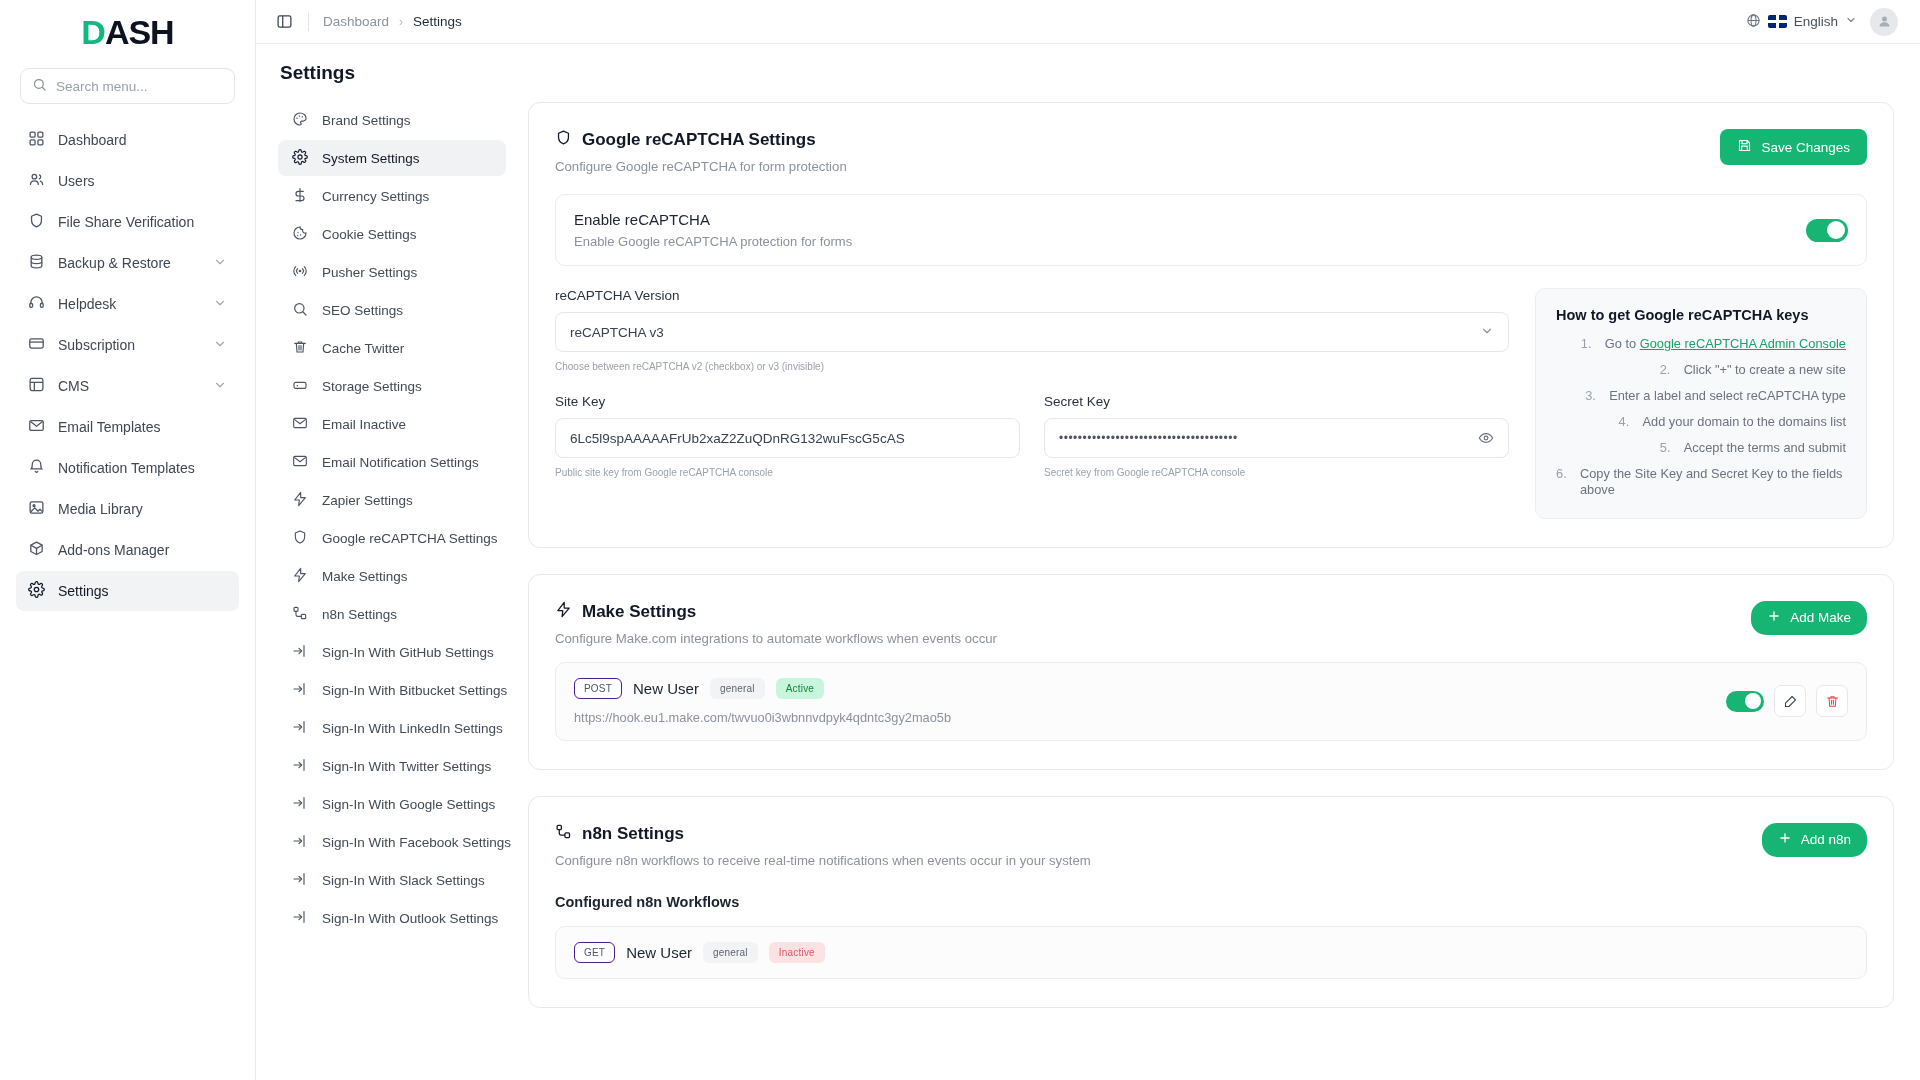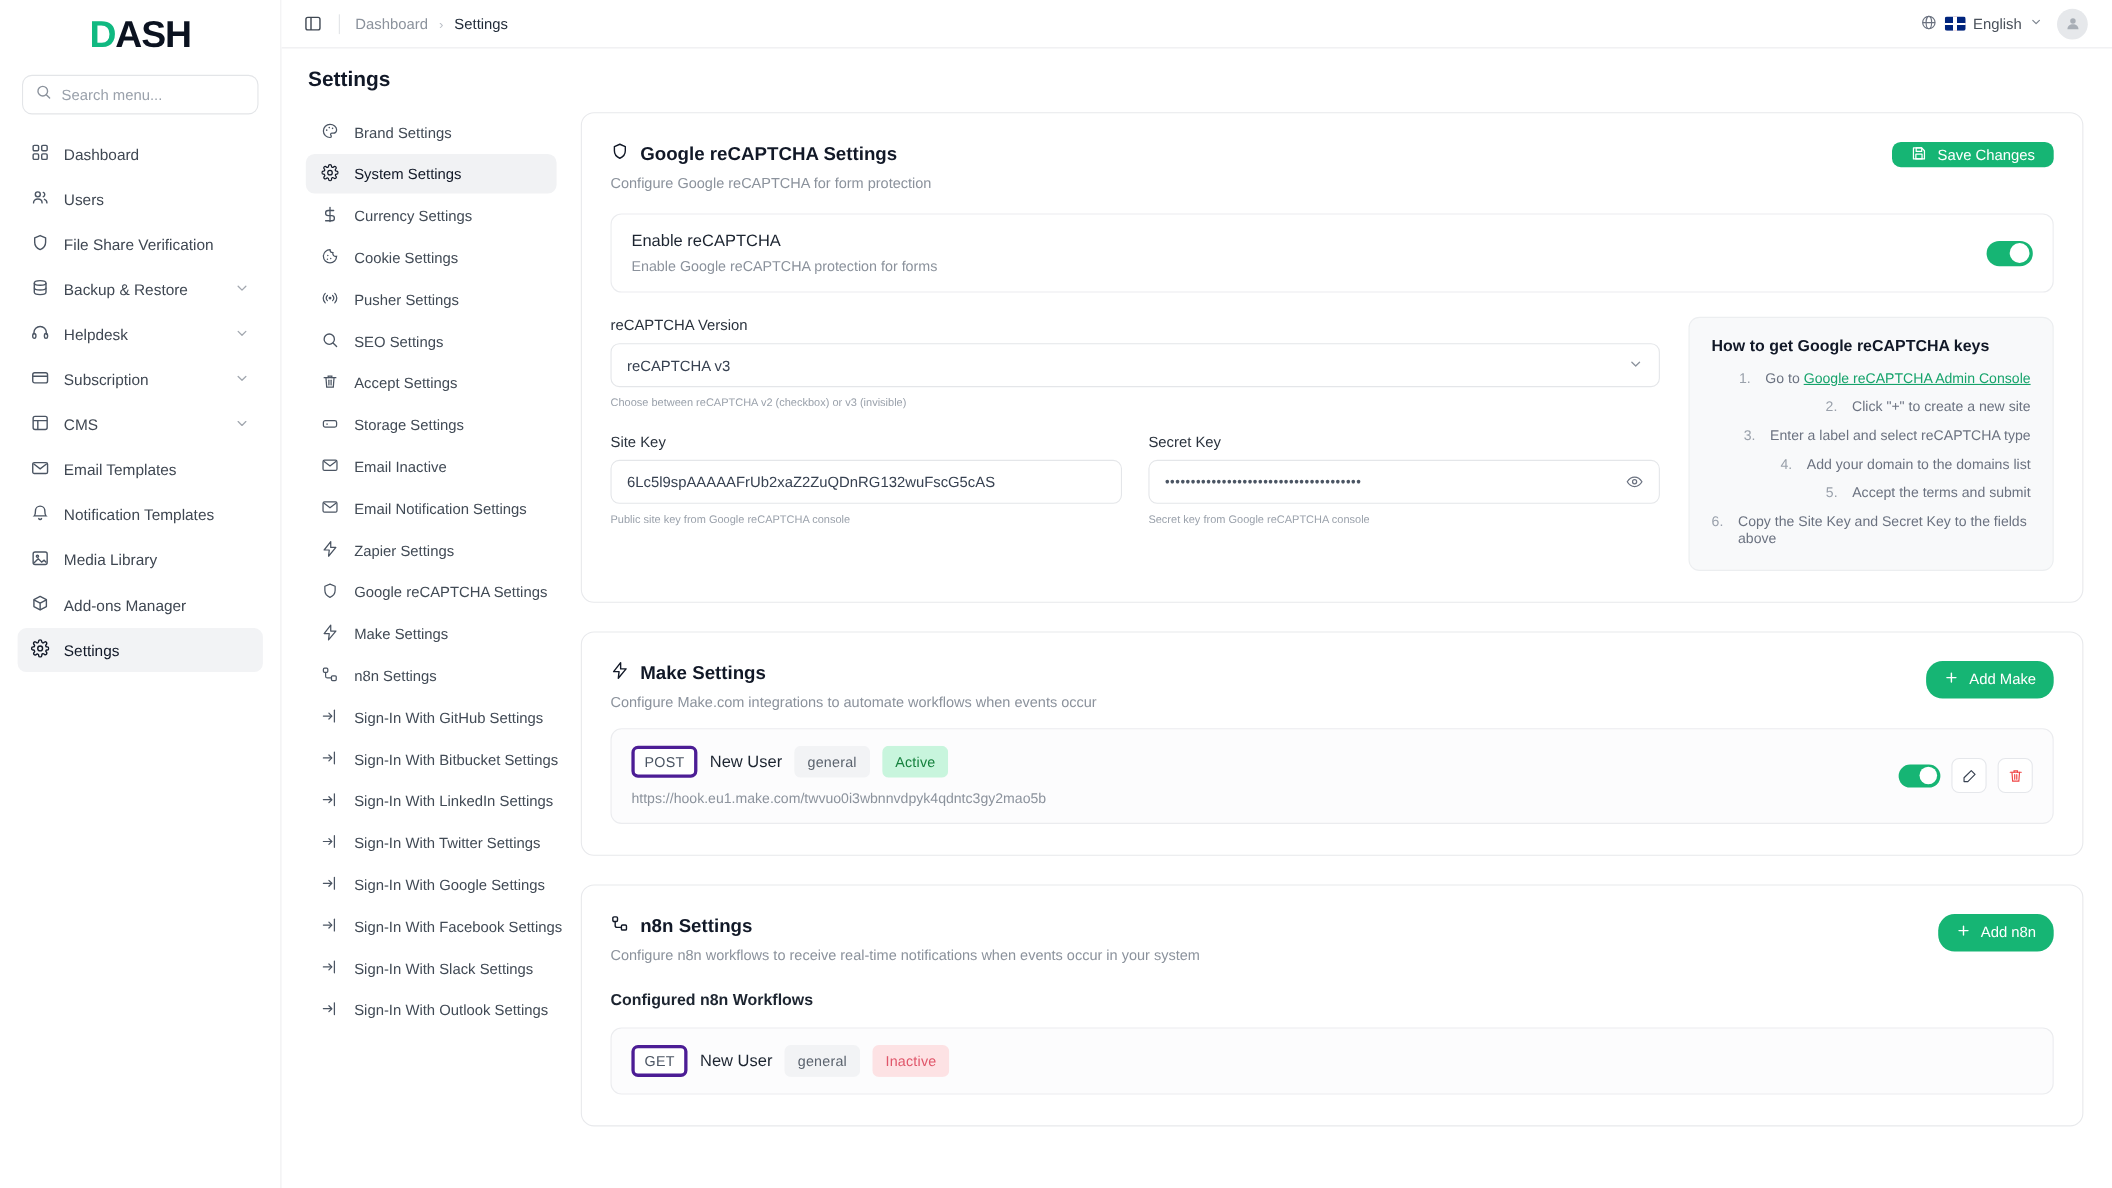--- a/index.html
+++ b/index.html
@@ -97,21 +97,21 @@
 
   
   .cards { flex: 1; min-width: 0; padding-left: 22px; display: flex; flex-direction: column; gap: 26px; }
   .card { border: 1px solid #e8e9ec; border-radius: 12px; background: #fff; padding: 26px 26px 28px 26px; }
   .card-head { display: flex; align-items: flex-start; }
   .card-title { display: flex; align-items: center; gap: 10px; font-size: 17px; font-weight: 600; color: #111827; }
   .card-sub { font-size: 13.2px; color: #8b929c; margin-top: 8px; }
 
   .btn {
     display: inline-flex; align-items: center; gap: 9px;
-    height: 23px; padding: 0 17px; border-radius: 8px; border: none;
+    height: 36px; padding: 0 17px; border-radius: 8px; border: none;
     background: #16b574; color: #fff; font-size: 13.5px; font-family: inherit;
     cursor: pointer; white-space: nowrap;
   }
   .btn-sm { height: 34px; padding: 0 16px; border-radius: 15px; }
 
   .toggle-row {
     display: flex; align-items: center;
     border: 1px solid #ebecef; border-radius: 10px;
     padding: 16px 18px; margin-top: 20px;
   }
@@ -156,22 +156,22 @@
   .help-link { color: #16a36b; text-decoration: underline; cursor: pointer; }
 
   .sub-head { font-size: 14.5px; font-weight: 600; color: #1c2430; margin-top: 26px; }
   .hook-item {
     margin-top: 16px; border: 1px solid #ebecef; border-radius: 10px;
     background: #fcfcfd; padding: 15px 18px; display: flex; align-items: center; gap: 16px;
   }
   .hook-main { min-width: 0; flex: 1; }
   .hook-top { display: flex; align-items: center; gap: 11px; }
   .chip {
-    font-size: 13px; padding: 4px 9px; border-radius: 6px;
-    border: 3px solid #4c1d95; color: #4b5563; background: #fff; letter-spacing: .2px;
+    font-size: 10px; padding: 4px 9px; border-radius: 6px;
+    border: 1px solid #4c1d95; color: #4b5563; background: #fff; letter-spacing: .2px;
   }
   .hook-name { font-size: 15px; color: #1c2430; }
   .chip-soft { background: #f2f3f5; border-color: transparent; color: #5b636e; }
   .chip-active { background: #c8f5dd; border-color: transparent; color: #15803d; }
   .chip-inactive { background: #fde2e4; border-color: transparent; color: #e0566a; }
   .hook-url { font-size: 12.8px; color: #8b929c; margin-top: 11px; overflow: hidden; text-overflow: ellipsis; white-space: nowrap; }
   .hook-actions { margin-left: auto; display: flex; align-items: center; gap: 10px; }
   .icon-btn {
     width: 32px; height: 32px; border-radius: 7px; border: 1px solid #e5e7eb;
     background: #fff; display: flex; align-items: center; justify-content: center; cursor: pointer;
@@ -414,21 +414,21 @@
             <span>SEO Settings</span>
           </div>
           <div class="subnav-item">
             <span><svg width="16" height="16" viewBox="0 0 24 24" fill="none" stroke="#4b5563" stroke-width="1.7" stroke-linecap="round">
                   <path d="M4 6.5h16"></path>
                   <path d="M9.5 6.5V4.5h5v2"></path>
                   <path d="M6.5 6.5l1 13h9l1-13"></path>
                   <line x1="10.5" y1="10" x2="10.5" y2="16.5"></line>
                   <line x1="13.5" y1="10" x2="13.5" y2="16.5"></line>
                 </svg></span>
-            <span>Accept Settings</span>
+            <span>Cache Twitter</span>
           </div>
           <div class="subnav-item">
             <span><svg width="16" height="16" viewBox="0 0 24 24" fill="none" stroke="#4b5563" stroke-width="1.7">
                   <rect x="3" y="8" width="18" height="9" rx="2.5"></rect>
                   <line x1="7" y1="13" x2="9" y2="13"></line>
                 </svg></span>
             <span>Storage Settings</span>
           </div>
           <div class="subnav-item">
             <span><svg width="16" height="16" viewBox="0 0 24 24" fill="none" stroke="#4b5563" stroke-width="1.7">

